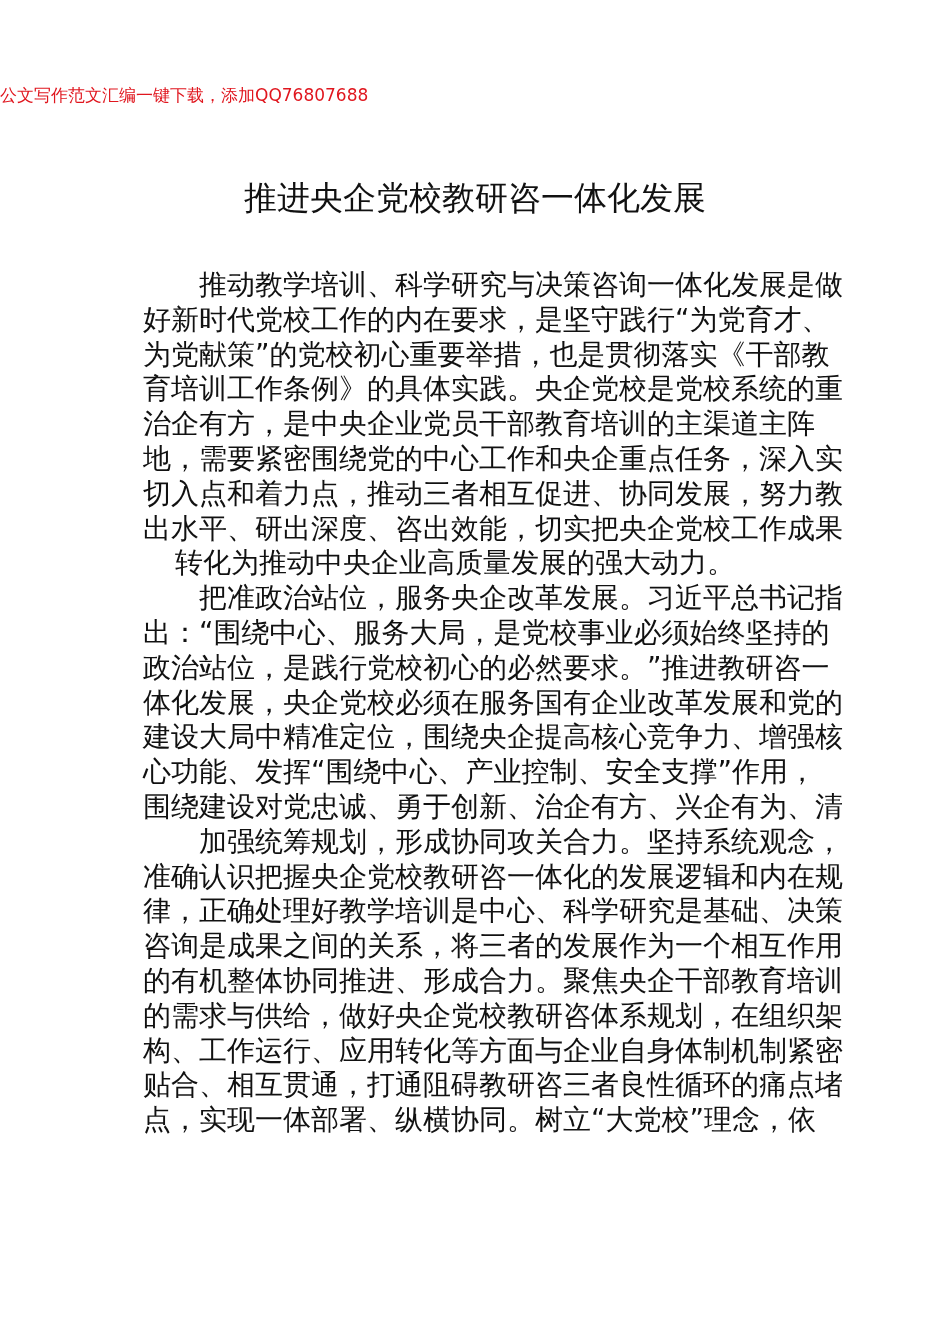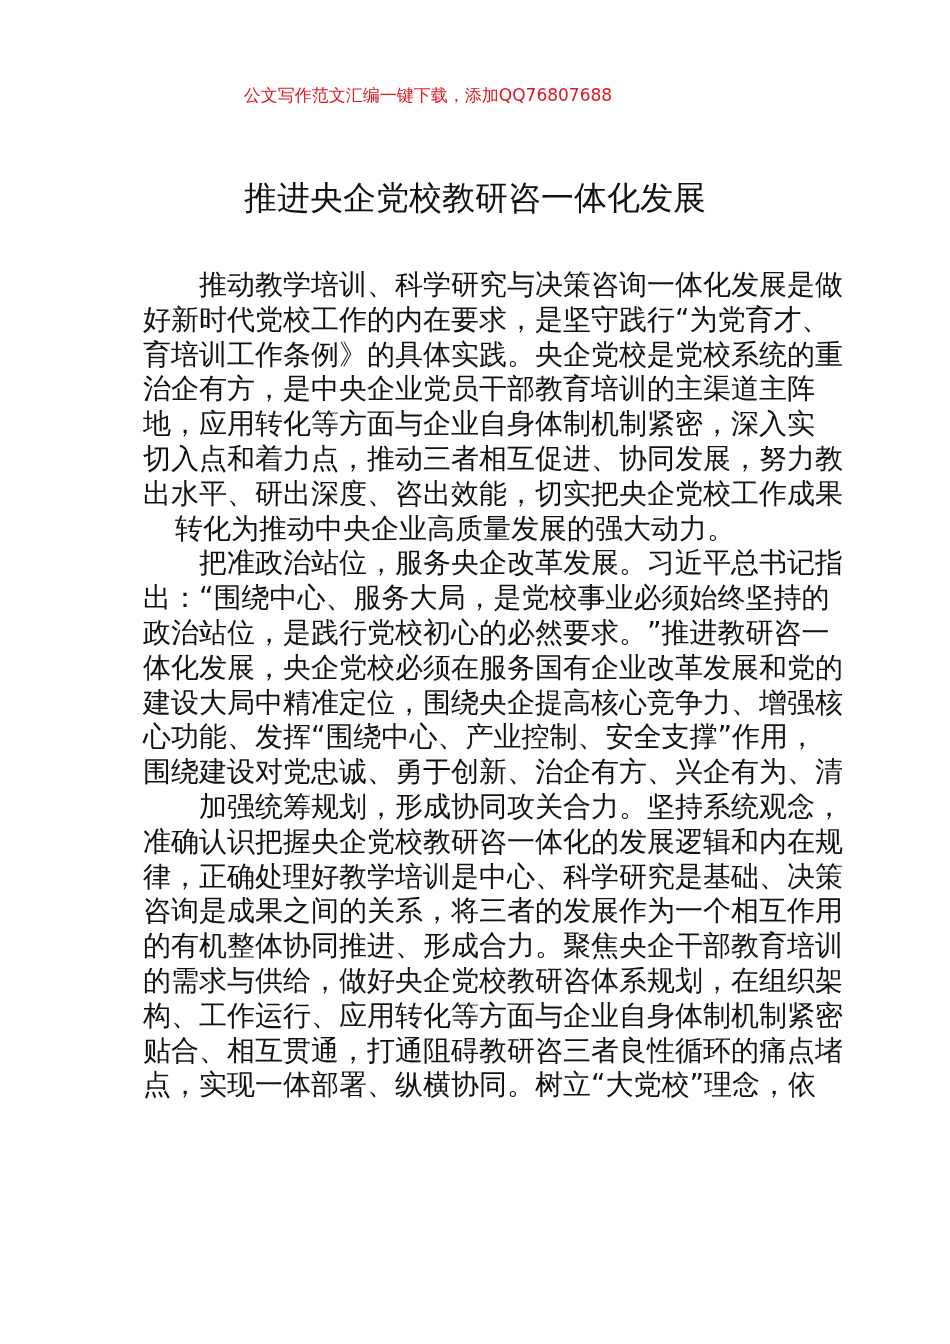--- a/index.html
+++ b/index.html
@@ -1,41 +1,42 @@
 <!DOCTYPE html>
 <html><head>
 <meta charset="utf-8">
 <style>
   html, body { margin: 0; padding: 0; background: #ffffff; }
   body { width: 950px; height: 1344px; position: relative; overflow: hidden;
          font-family: "DejaVu Sans", "Liberation Sans", sans-serif; color: #111; }
-  .header { position: absolute; top: 84px; left: 0; width: 856px; text-align: center;
+  .header { position: absolute; top: 84px; left: 0; width: 856px; text-align: left;
             font-size: 17px; color: #e0161e; letter-spacing: 0px; }
   .title { position: absolute; top: 176px; left: 0; width: 950px; text-align: center;
            font-size: 33px; color: #111; letter-spacing: 0px; }
   .body-text { position: absolute; top: 268px; left: 143px; width: 665px;
                font-size: 28px; line-height: 34.8px; text-align: justify; }
   .para { margin: 0; text-indent: 2em; }
   .line { display: block; white-space: nowrap; text-align: justify; text-align-last: justify; }
   .line.last { text-align-last: left; margin-left: 32px; }
 </style>
 </head>
 <body>
 
 <div class="header">公文写作范文汇编一键下载，添加QQ76807688</div>
 
 <div class="title">推进央企党校教研咨一体化发展</div>
 
 <div class="body-text">
   <div class="para">
     <span class="line">推动教学培训、科学研究与决策咨询一体化发展是做</span>
     <span class="line" style="text-indent:0">好新时代党校工作的内在要求，是坚守践行“为党育才、</span>
+    <span class="line" style="text-indent:0">为党献策”的党校初心重要举措，也是贯彻落实《干部教</span>
     <span class="line" style="text-indent:0">育培训工作条例》的具体实践。央企党校是党校系统的重</span>
     <span class="line" style="text-indent:0">治企有方，是中央企业党员干部教育培训的主渠道主阵</span>
-    <span class="line" style="text-indent:0">地，应用转化等方面与企业自身体制机制紧密，深入实</span>
+    <span class="line" style="text-indent:0">地，需要紧密围绕党的中心工作和央企重点任务，深入实</span>
     <span class="line" style="text-indent:0">切入点和着力点，推动三者相互促进、协同发展，努力教</span>
     <span class="line" style="text-indent:0">出水平、研出深度、咨出效能，切实把央企党校工作成果</span>
     <span class="line last" style="text-indent:0">转化为推动中央企业高质量发展的强大动力。</span>
   </div>
   <div class="para">
     <span class="line">把准政治站位，服务央企改革发展。习近平总书记指</span>
     <span class="line" style="text-indent:0">出：“围绕中心、服务大局，是党校事业必须始终坚持的</span>
     <span class="line" style="text-indent:0">政治站位，是践行党校初心的必然要求。”推进教研咨一</span>
     <span class="line" style="text-indent:0">体化发展，央企党校必须在服务国有企业改革发展和党的</span>
     <span class="line" style="text-indent:0">建设大局中精准定位，围绕央企提高核心竞争力、增强核</span>

